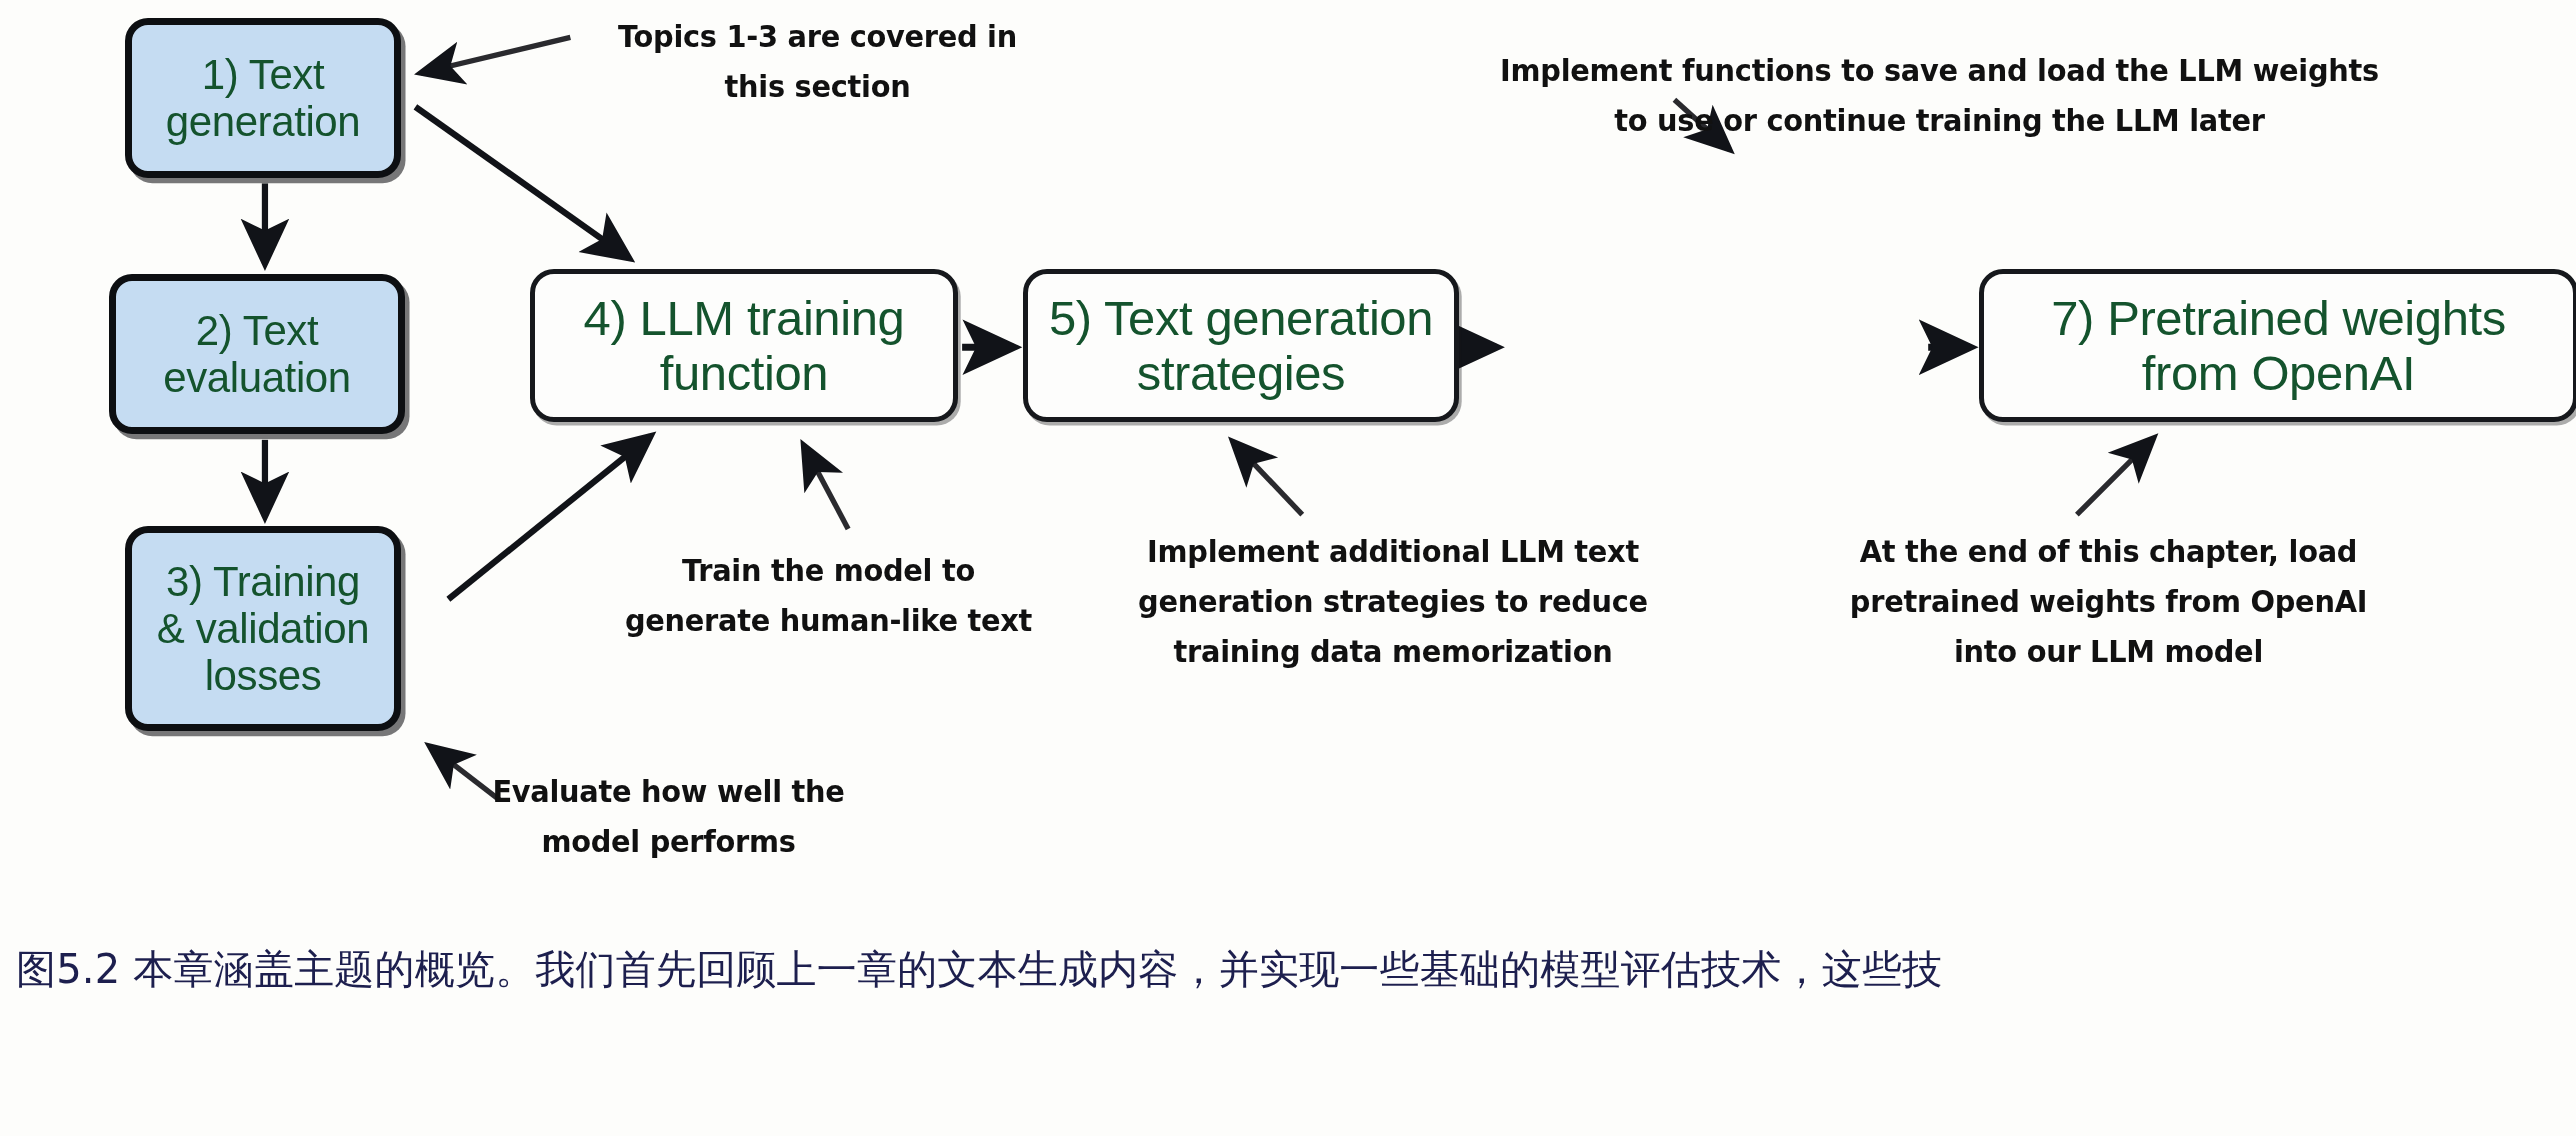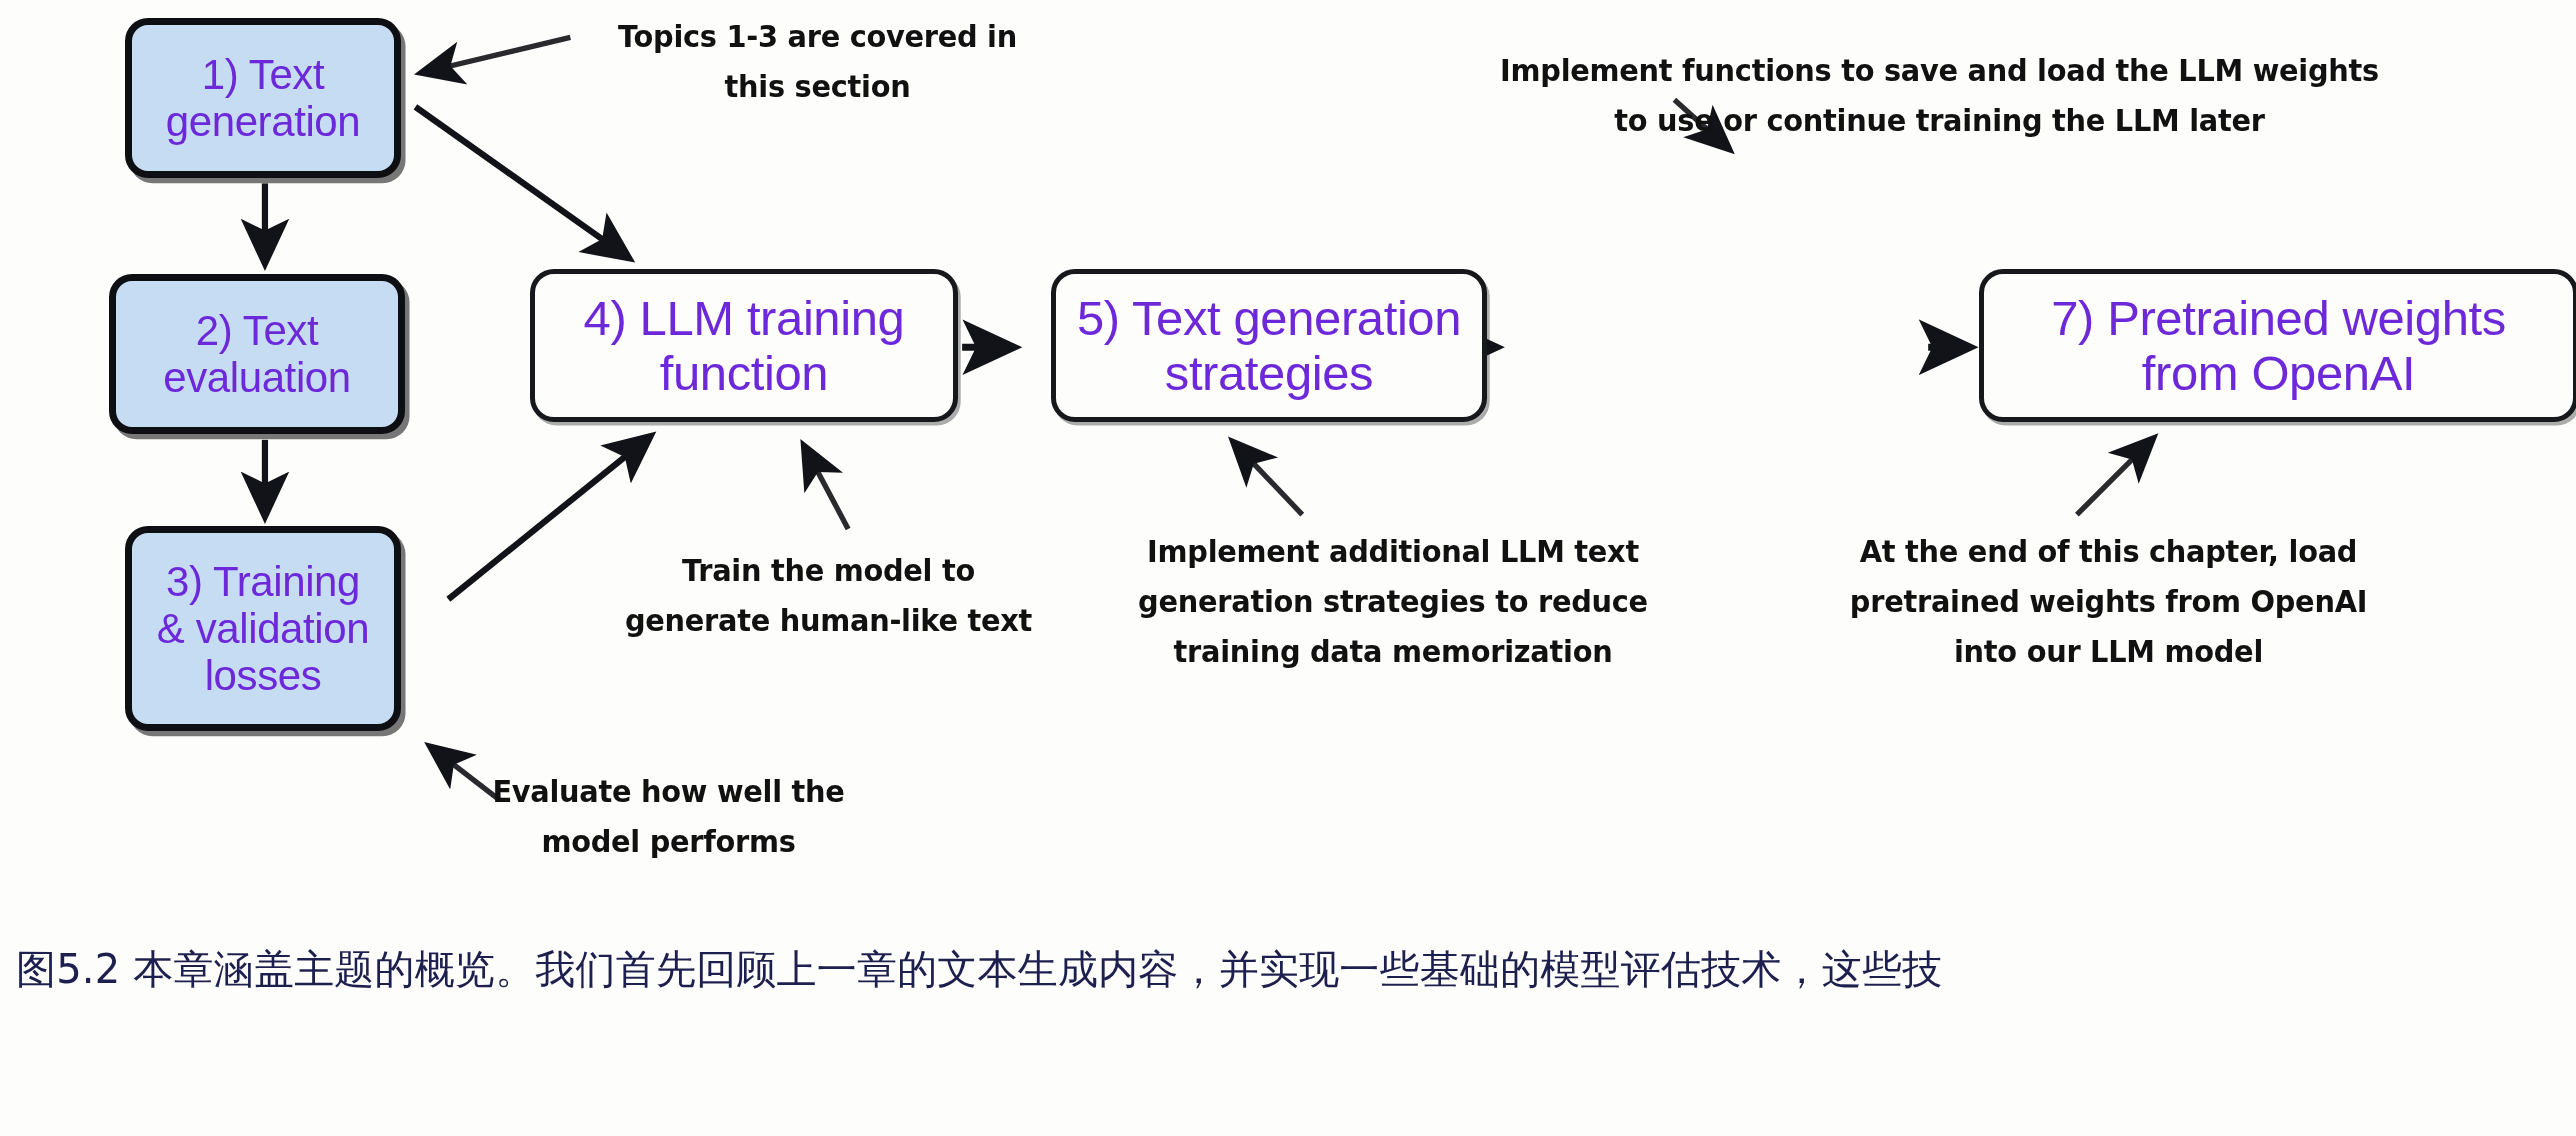--- a/index.html
+++ b/index.html
@@ -34,21 +34,21 @@
     pointer-events: none;
   }
   
   .node {
     position: absolute;
     box-sizing: border-box;
     display: flex;
     align-items: center;
     justify-content: center;
     text-align: center;
-    color: #6d28d9;
+    color: #14532d;
     line-height: 1.12;
     z-index: 3;
   }
   .node .label {
     display: block;
     width: 100%;
     white-space: pre-line;
   }
   .node.blue {
     background: #c5dcf2;
@@ -151,21 +151,21 @@
       <span class="label">3) Training
 &amp; validation
 losses</span>
     </div>
 
     <div class="node plain" style="left:530px; top:269px; width:428px; height:153px;">
       <span class="label">4) LLM training
 function</span>
     </div>
 
-    <div class="node plain" style="left:1023px; top:269px; width:436px; height:153px;margin-left:28px;">
+    <div class="node plain" style="left:1023px; top:269px; width:436px; height:153px;">
       <span class="label">5) Text generation
 strategies</span>
     </div>
 
 
     <div class="node plain" style="left:1979px; top:269px; width:599px; height:153px;">
       <span class="label">7) Pretrained weights
 from OpenAI</span>
     </div>
 

